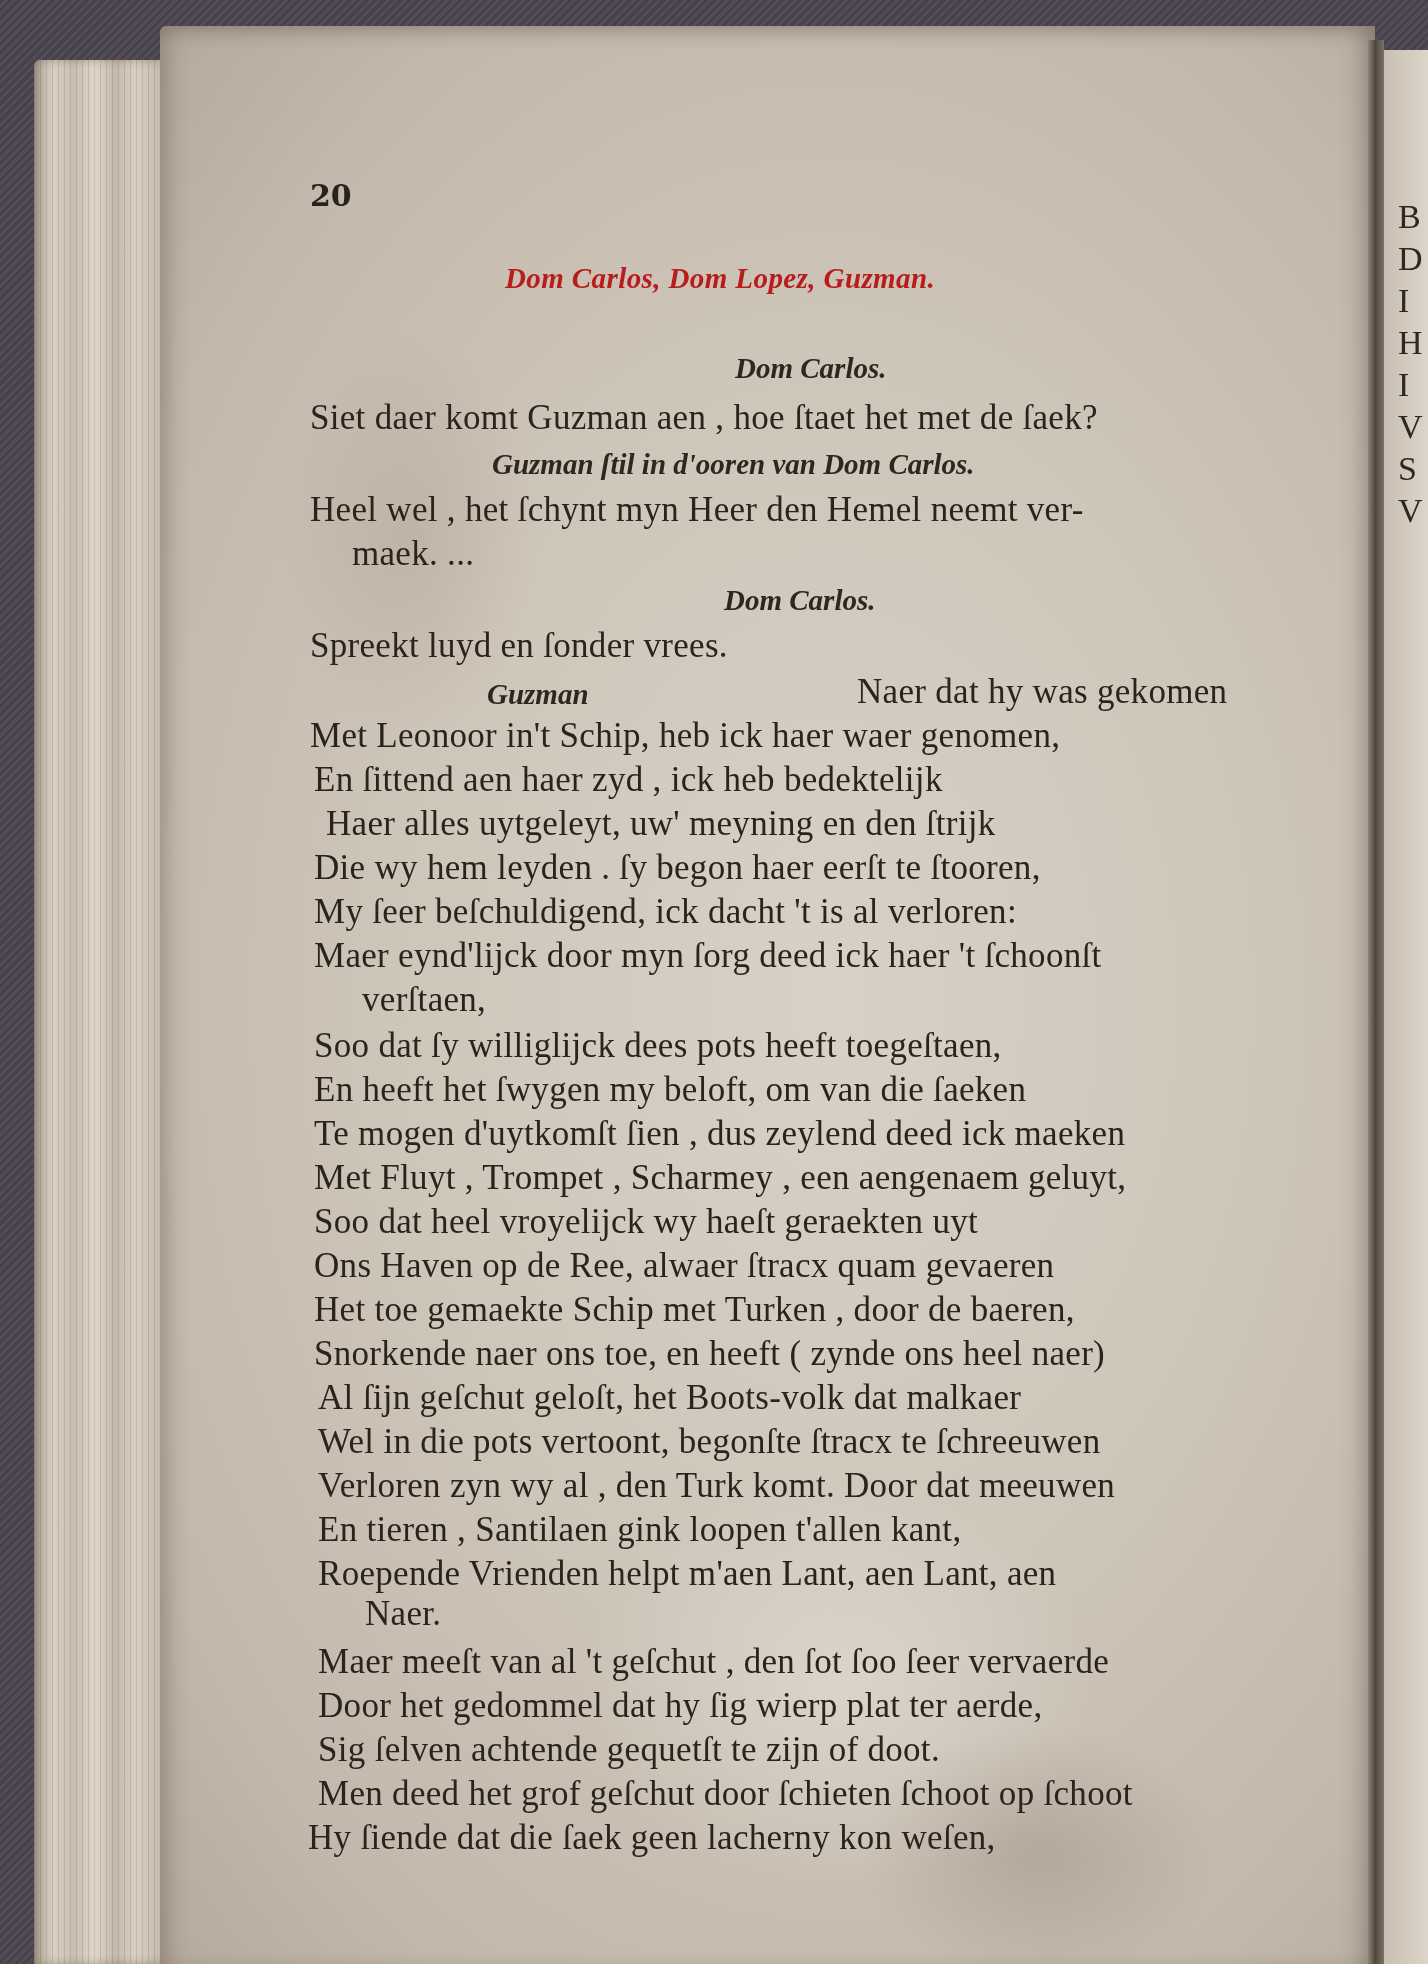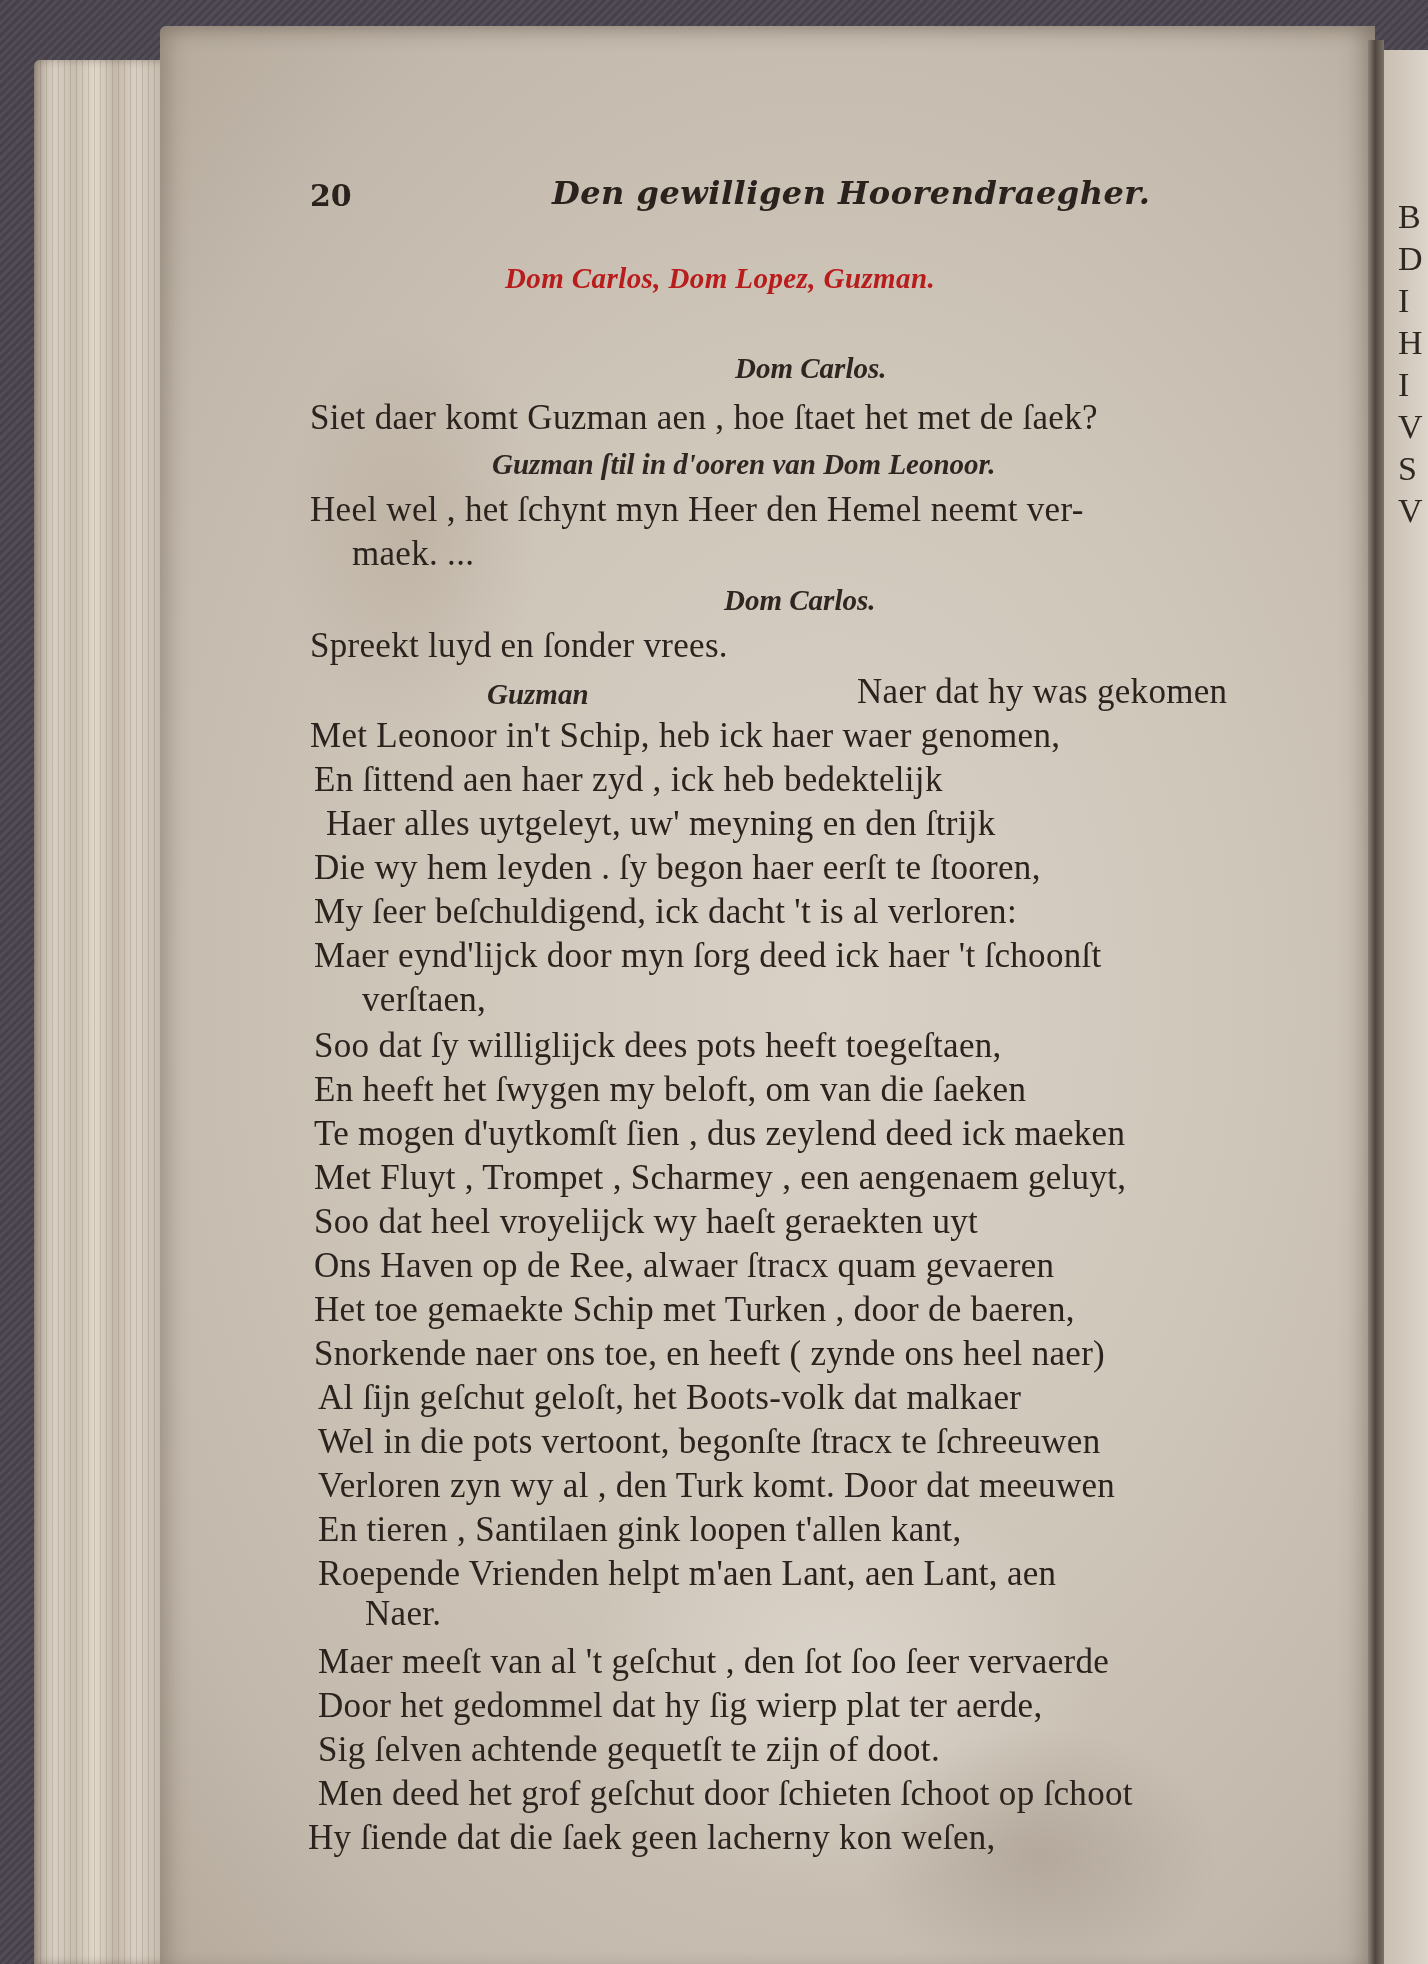--- a/index.html
+++ b/index.html
@@ -82,28 +82,27 @@
   <span class="np-line" style="top:234px">I</span>
   <span class="np-line" style="top:276px">H</span>
   <span class="np-line" style="top:318px">I</span>
   <span class="np-line" style="top:360px">V</span>
   <span class="np-line" style="top:402px">S</span>
   <span class="np-line" style="top:444px">V</span>
 </div>
 
 <div class="header">
   <span class="page-number">20</span>
-  <span class="running-title">Den gewilligen Hoorendraegher.</span>
 </div>
 
 <div class="cast-list">Dom Carlos, Dom Lopez, Guzman.</div>
 
 <div class="speaker" style="left:735px;top:352px;">Dom Carlos.</div>
 <div class="line" style="left:310px;top:398px;text-align:right;">Siet daer komt Guzman aen , hoe ſtaet het met de ſaek?</div>
-<div class="stage-direction" style="left:492px;top:448px;">Guzman ſtil in d'ooren van Dom Leonoor.</div>
+<div class="stage-direction" style="left:492px;top:448px;">Guzman ſtil in d'ooren van Dom Carlos.</div>
 <div class="line" style="left:310px;top:490px;">Heel wel , het ſchynt myn Heer den Hemel neemt ver-</div>
 <div class="line" style="left:352px;top:534px;">maek. ...</div>
 <div class="speaker" style="left:724px;top:584px;">Dom Carlos.</div>
 <div class="line" style="left:310px;top:626px;">Spreekt luyd en ſonder vrees.</div>
 <div class="speaker" style="left:487px;top:678px;">Guzman</div>
 <div class="line" style="left:857px;top:672px;font-family:Liberation Serif, serif;">Naer dat hy was gekomen</div>
 <div class="line" style="left:310px;top:716px;">Met Leonoor in't Schip, heb ick haer waer genomen,</div>
 <div class="line" style="left:314px;top:760px;">En ſittend aen haer zyd , ick heb bedektelijk</div>
 <div class="line" style="left:314px;top:804px;margin-left:12px;">Haer alles uytgeleyt, uw' meyning en den ſtrijk</div>
 <div class="line" style="left:314px;top:848px;">Die wy hem leyden . ſy begon haer eerſt te ſtooren,</div>

